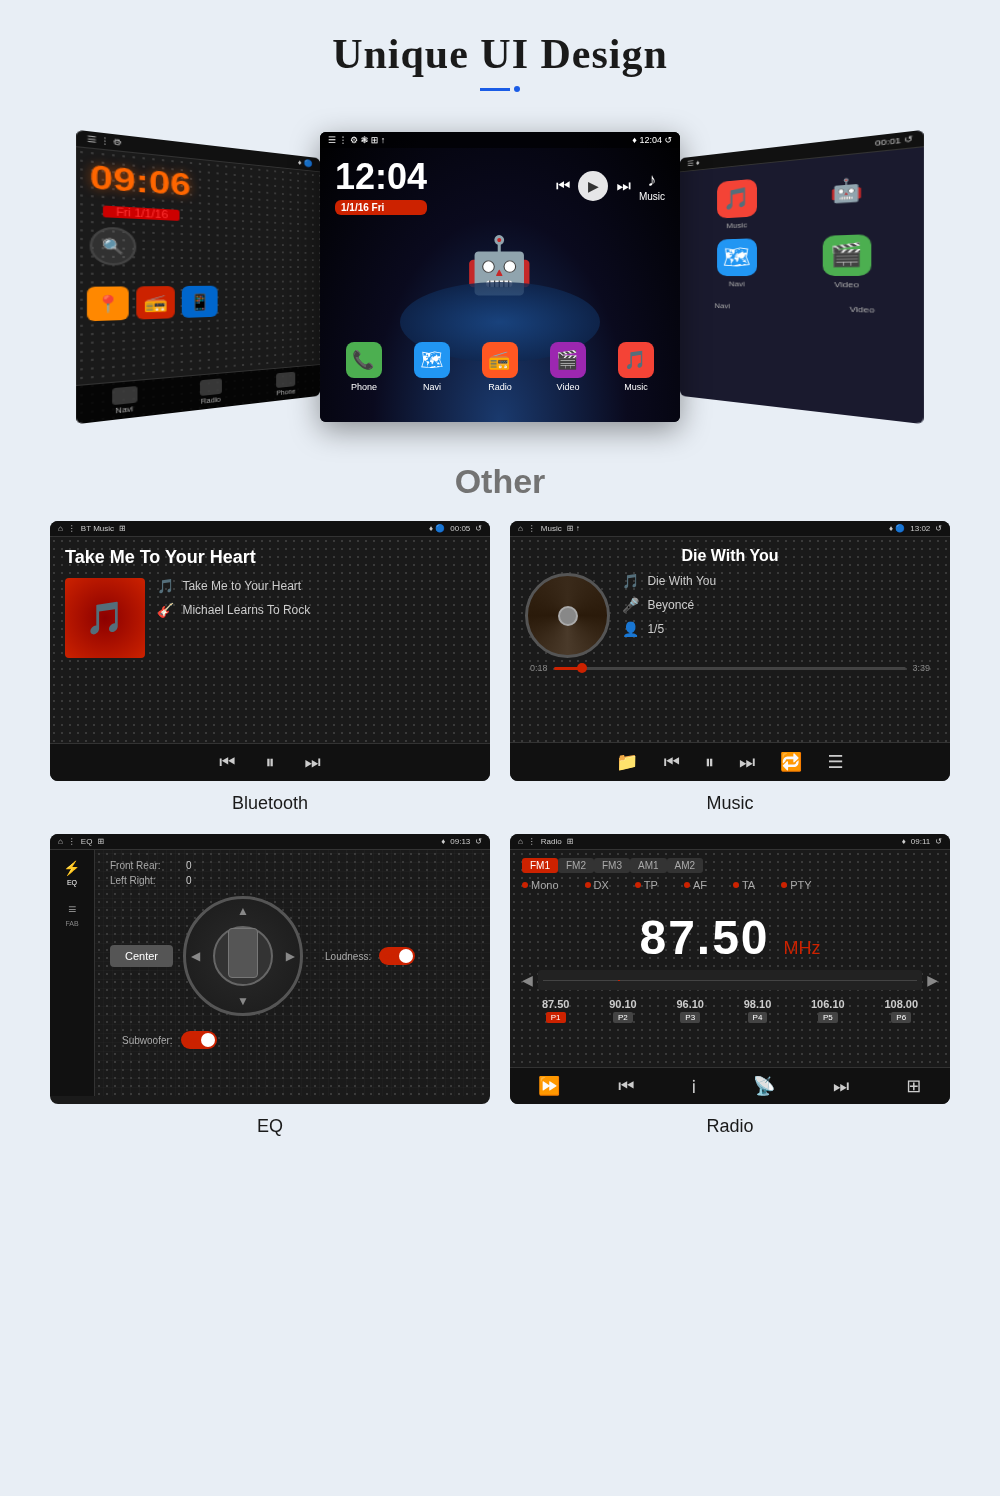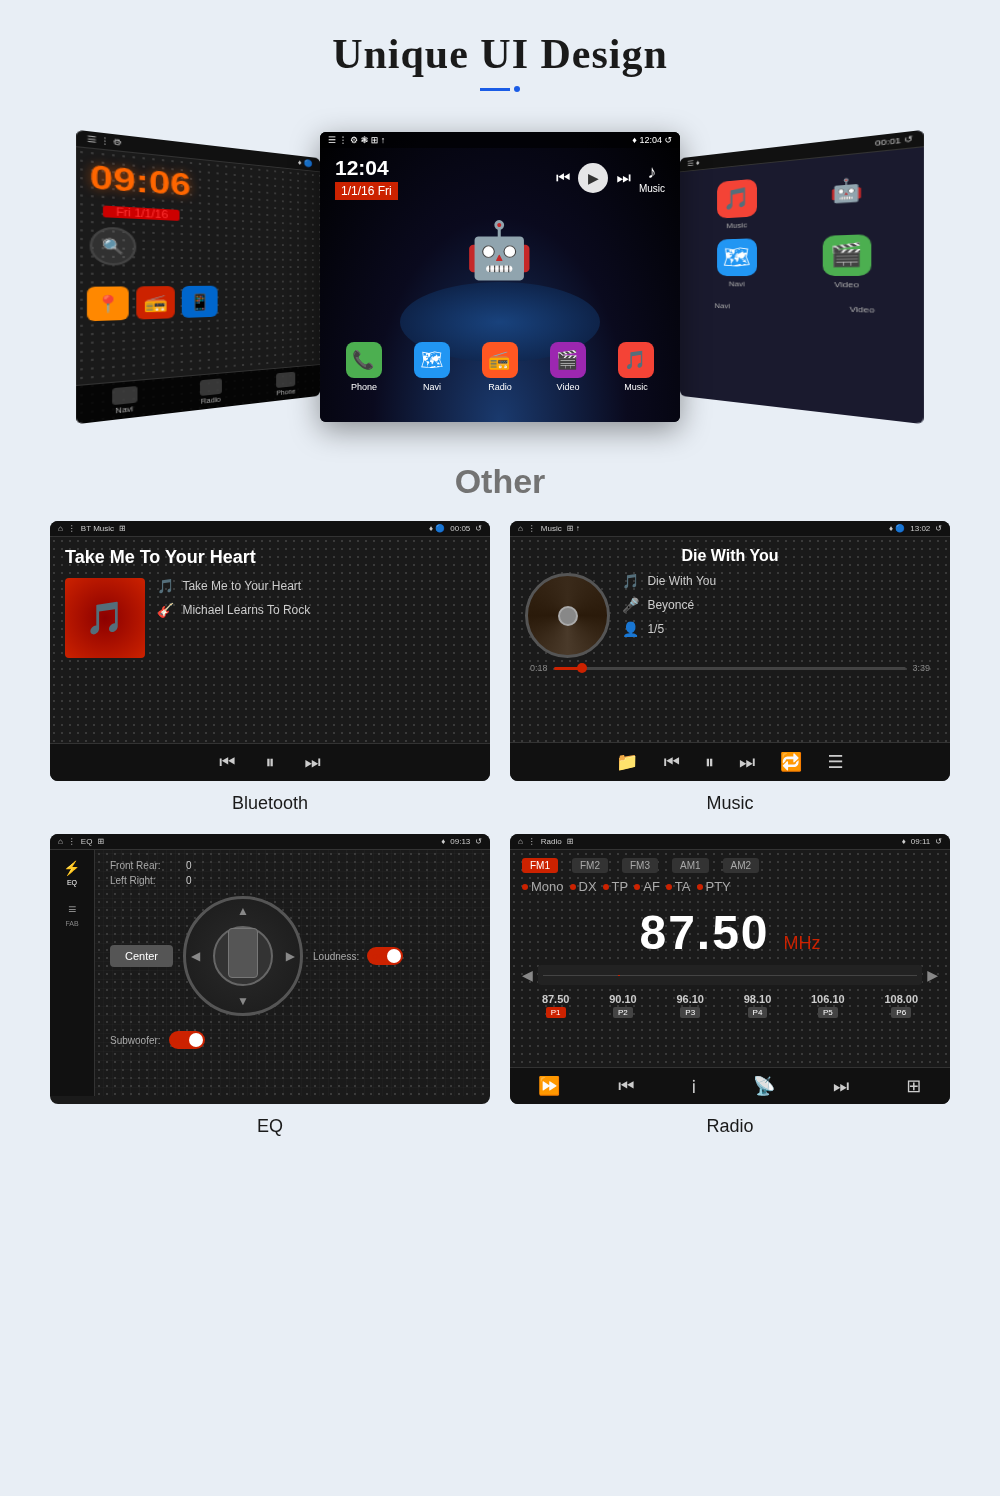--- a/index.html
+++ b/index.html
@@ -178,31 +178,32 @@
       font-size: 9px;
     }
     .center-top-bar {
       display: flex;
       justify-content: space-between;
       align-items: center;
       padding: 8px 15px;
       color: white;
     }
     .center-clock {
-      font-size: 21px;
+      font-size: 36px;
       font-weight: bold;
       color: white;
     }
     .center-date-badge {
       background: #cc2200;
       color: white;
-      font-size: 12px;
+      font-size: 10px;
       padding: 2px 6px;
-      border-radius: 0;
+      border-radius: 6px;
       margin-top: 2px;
+      font-weight: bold;
     }
     .earth-bg {
       position: absolute;
       bottom: 60px;
       left: 50%;
       transform: translateX(-50%);
       width: 200px;
       height: 80px;
       background: radial-gradient(ellipse, #1a4a8a, #0a1a3a);
       border-radius: 50%;
@@ -642,20 +643,21 @@
       font-size: 11px;
       cursor: pointer;
     }
 
     .toggle-row {
       display: flex;
       align-items: center;
       gap: 8px;
       color: #aaa;
       font-size: 10px;
+      margin-left: 12px;
     }
     .toggle {
       display: inline-flex;
       align-items: center;
       width: 36px;
       height: 18px;
       border-radius: 9px;
       background: #cc2200;
       position: relative;
       padding: 2px;
@@ -687,41 +689,41 @@
       ),
       repeating-linear-gradient(
         90deg, transparent, transparent 8px,
         rgba(255,255,255,0.02) 8px, rgba(255,255,255,0.02) 9px
       );
       padding: 8px 12px;
     }
 
     .radio-bands {
       display: flex;
-      gap: 14px;
+      gap: 0;
       margin-bottom: 6px;
     }
     .radio-band {
       padding: 2px 8px;
       border-radius: 3px;
       font-size: 10px;
       color: #aaa;
       background: #333;
     }
     .radio-band.active {
       background: #cc2200;
       color: white;
     }
 
     .radio-options {
       display: flex;
-      gap: 6px;
+      gap: 26px;
       color: #aaa;
-      font-size: 13px;
-      margin-bottom: 6px;
+      font-size: 11px;
+      margin-bottom: 14px;
     }
     .radio-option {
       display: flex;
       align-items: center;
       gap: 3px;
     }
     .radio-dot {
       width: 6px;
       height: 6px;
       border-radius: 50%;

